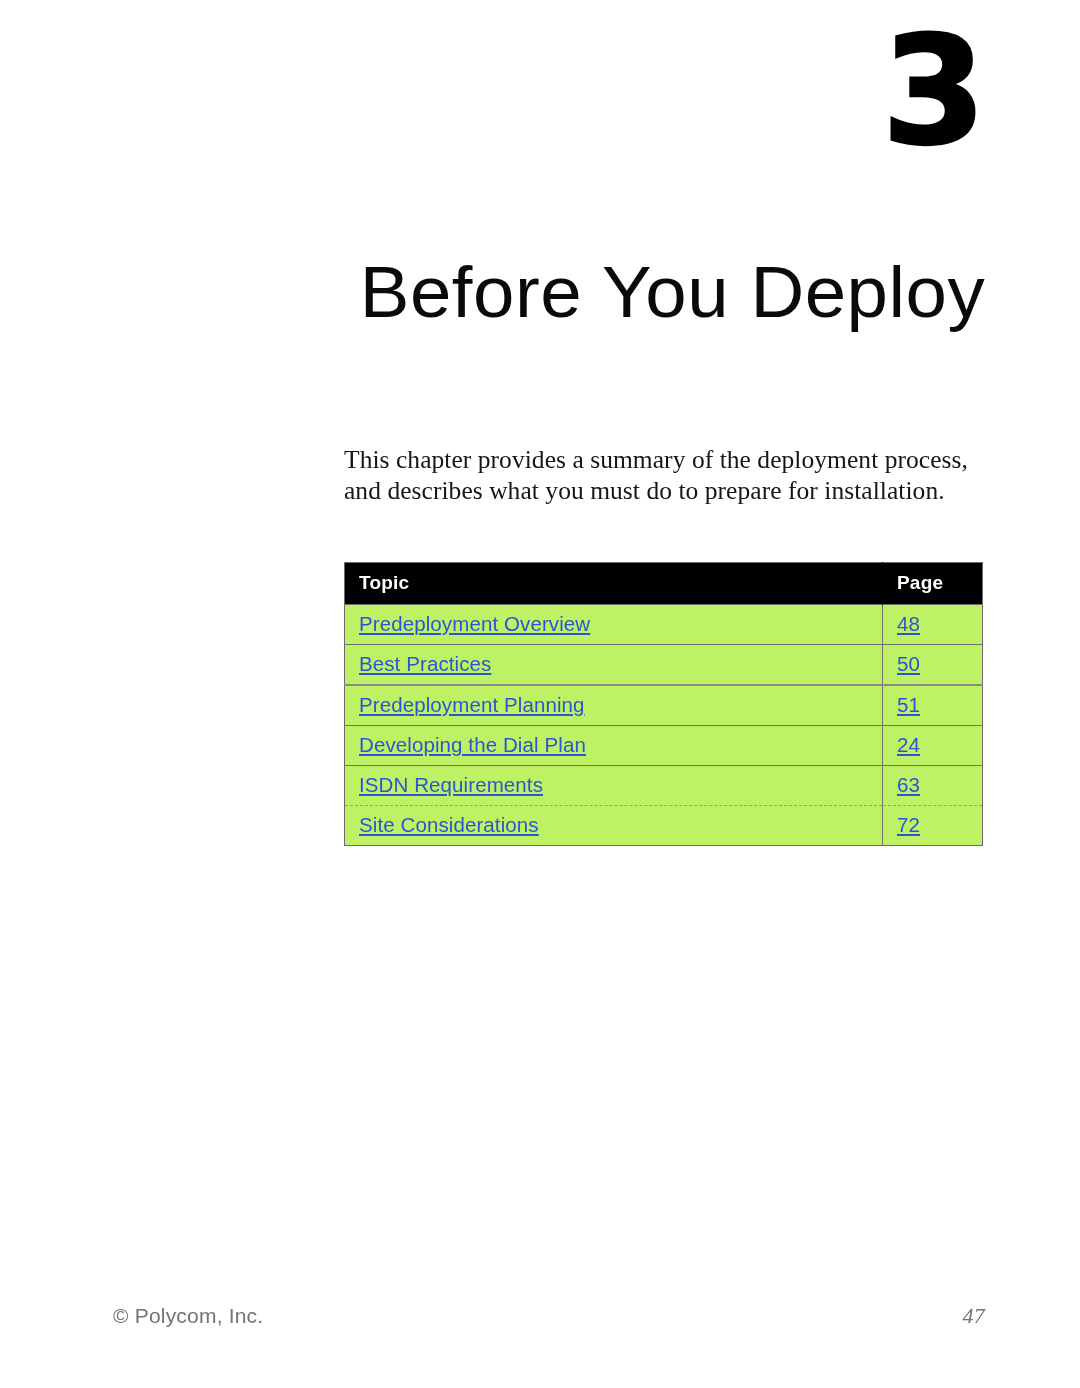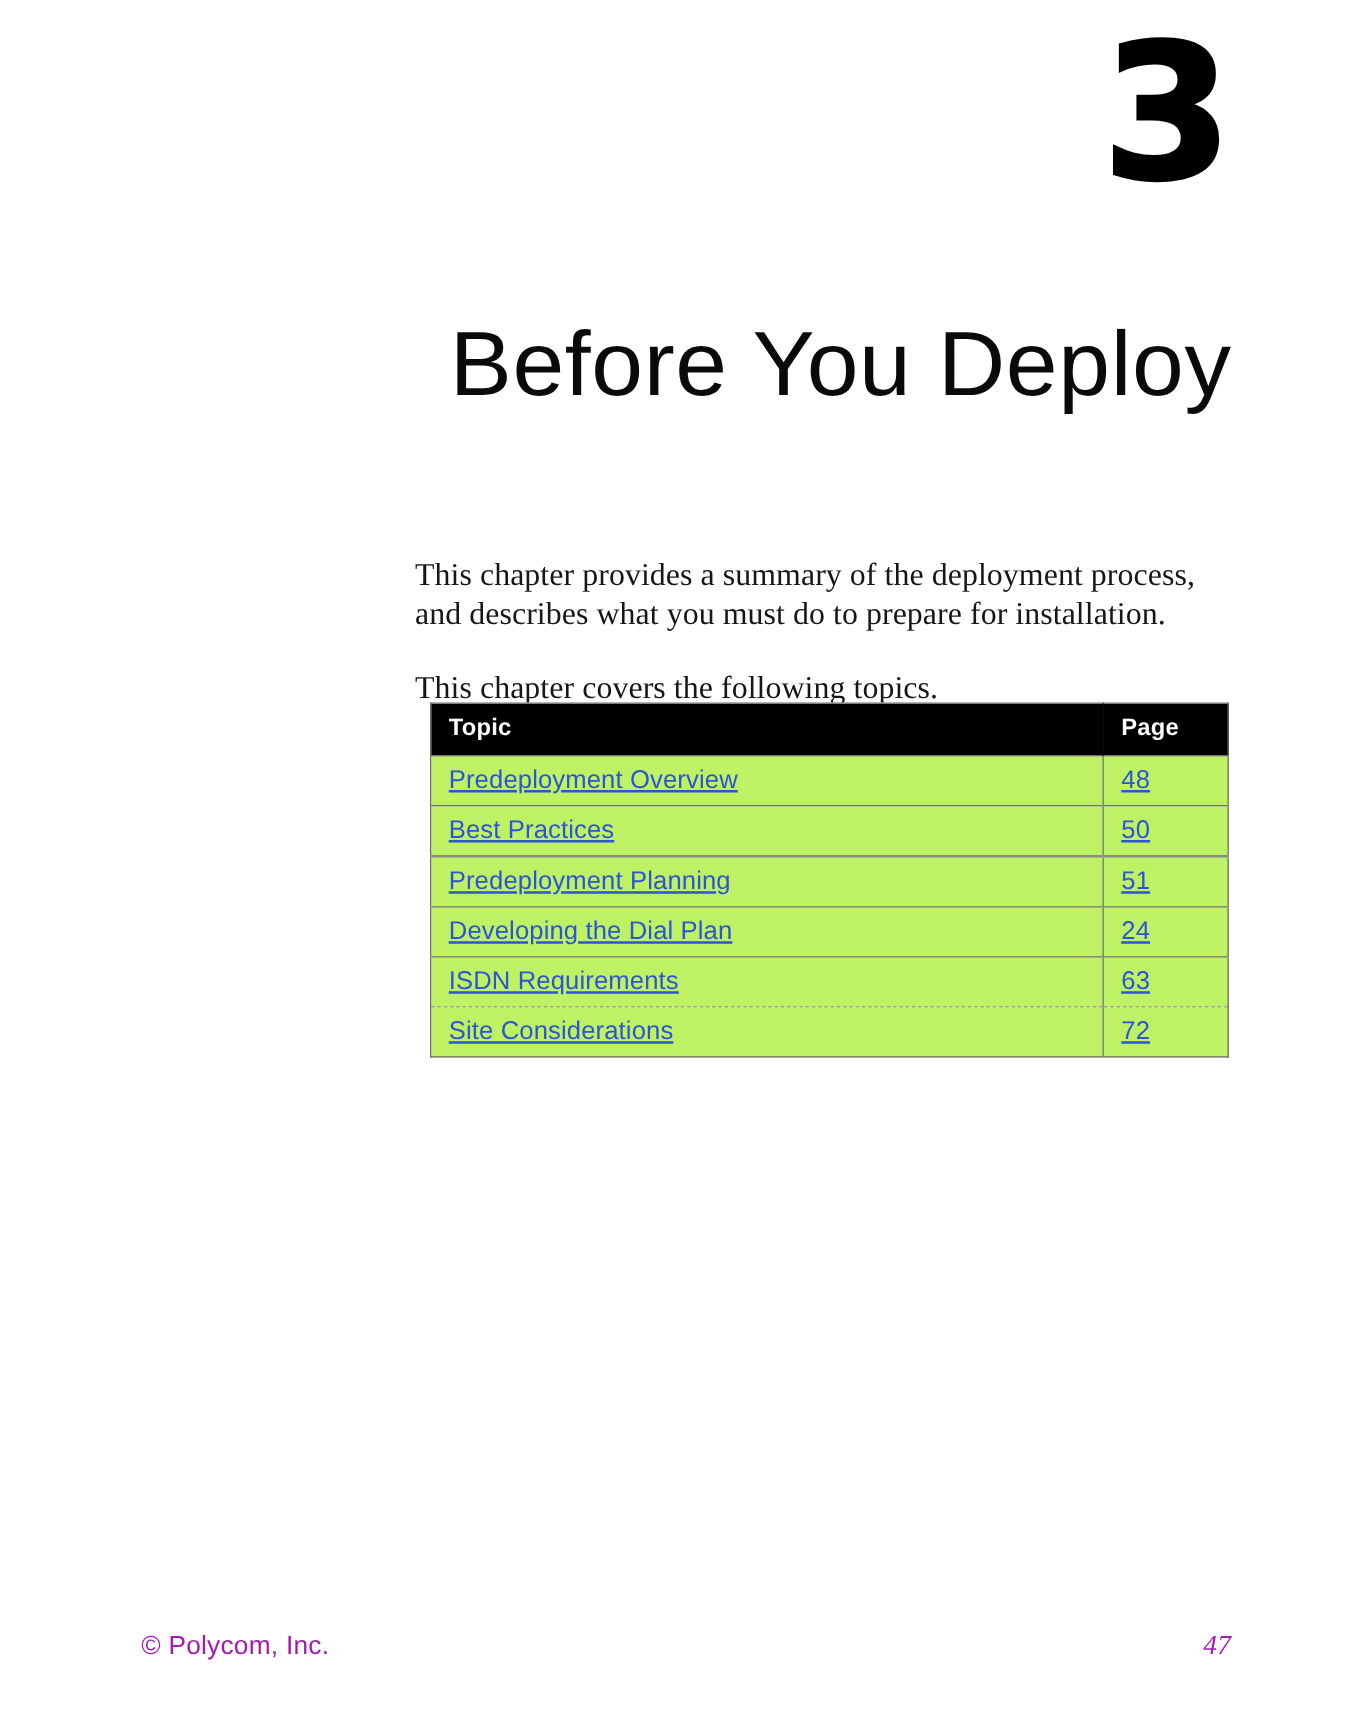--- a/index.html
+++ b/index.html
@@ -47,21 +47,21 @@
     color: #0a0a0a;
     text-align: right;
     white-space: nowrap;
     transform: scaleX(1.02);
     transform-origin: right center;
   }
 
   
   .intro {
     position: absolute;
-    left: 332px;
+    left: 344px;
     top: 444px;
     width: 648px;
   }
 
   .intro p {
     margin: 0;
     font-family: "Liberation Serif", "DejaVu Serif", serif;
     font-size: 25.5px;
     line-height: 31px;
     color: #16161a;
@@ -153,42 +153,41 @@
   .footer {
     position: absolute;
     left: 113px;
     right: 95px;
     top: 1303px;
     display: flex;
     align-items: baseline;
     justify-content: space-between;
     font-family: "Liberation Sans", "DejaVu Sans", sans-serif;
     font-size: 21px;
-    color: #a21caf;
+    color: #737373;
     letter-spacing: 0.2px;
   }
 
   .footer .page-num {
     font-family: "Liberation Serif", "DejaVu Serif", serif;
     font-style: italic;
     font-size: 22px;
   }
 </style>
 </head>
 <body>
 
 <div class="page">
 
   <div class="chapter-number">3</div>
 
   <h1 class="chapter-title">Before You Deploy</h1>
 
   <div class="intro">
     <p class="first">This chapter provides a summary of the deployment process, and describes what you must do to prepare for installation.</p>
-    <p class="second">This chapter covers the following topics.</p>
   </div>
 
   <div class="topics-table-wrap">
     <table class="topics">
       <colgroup>
         <col class="col-topic">
         <col class="col-page">
       </colgroup>
       <thead>
         <tr>

